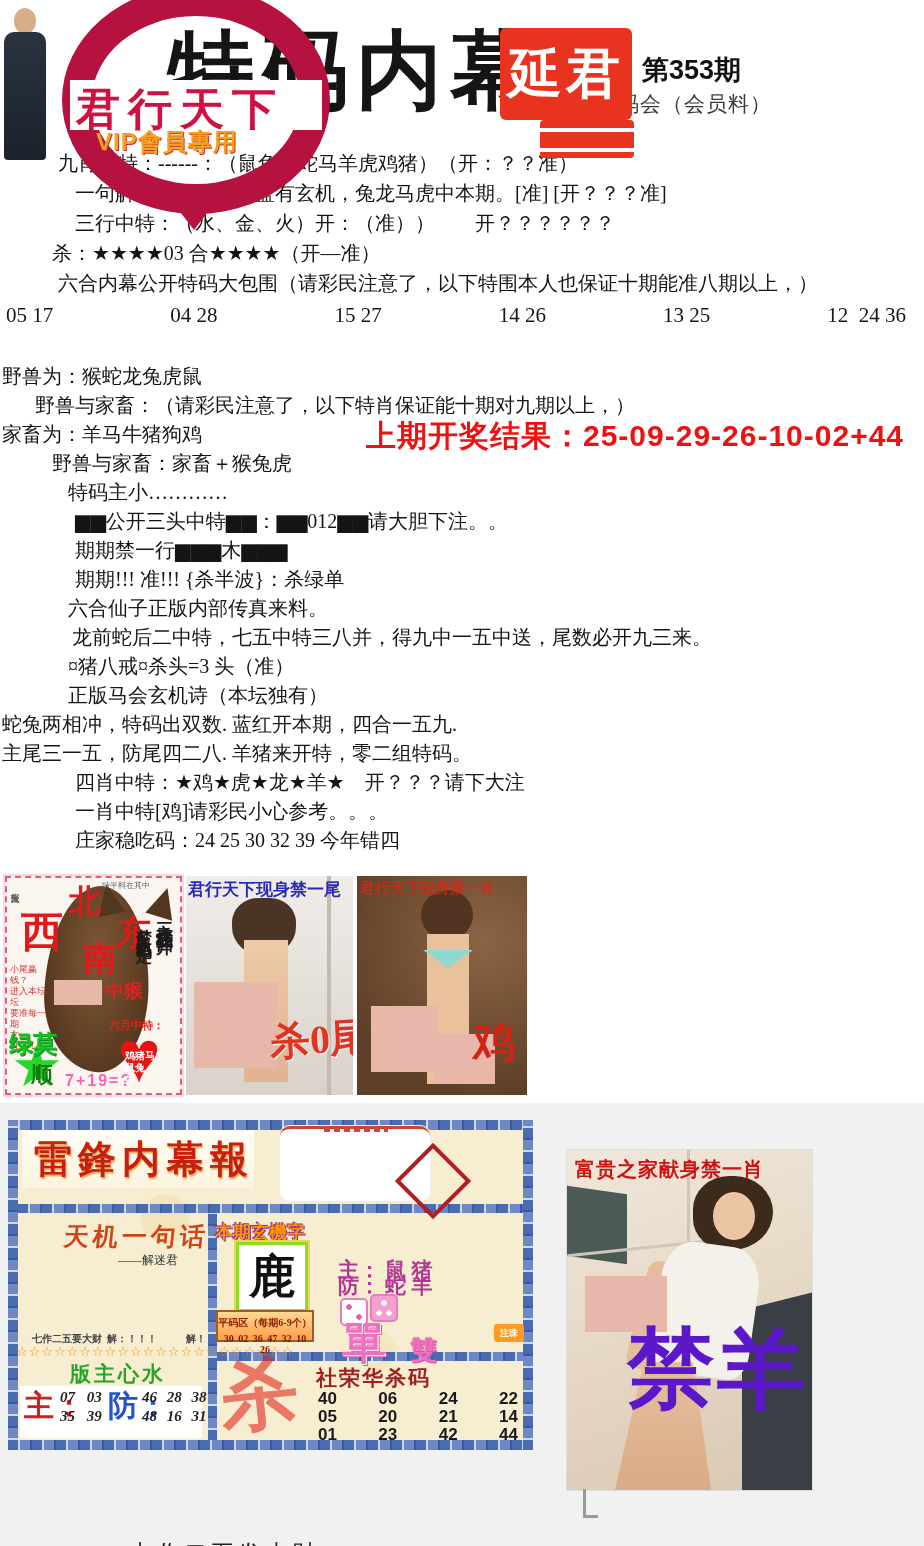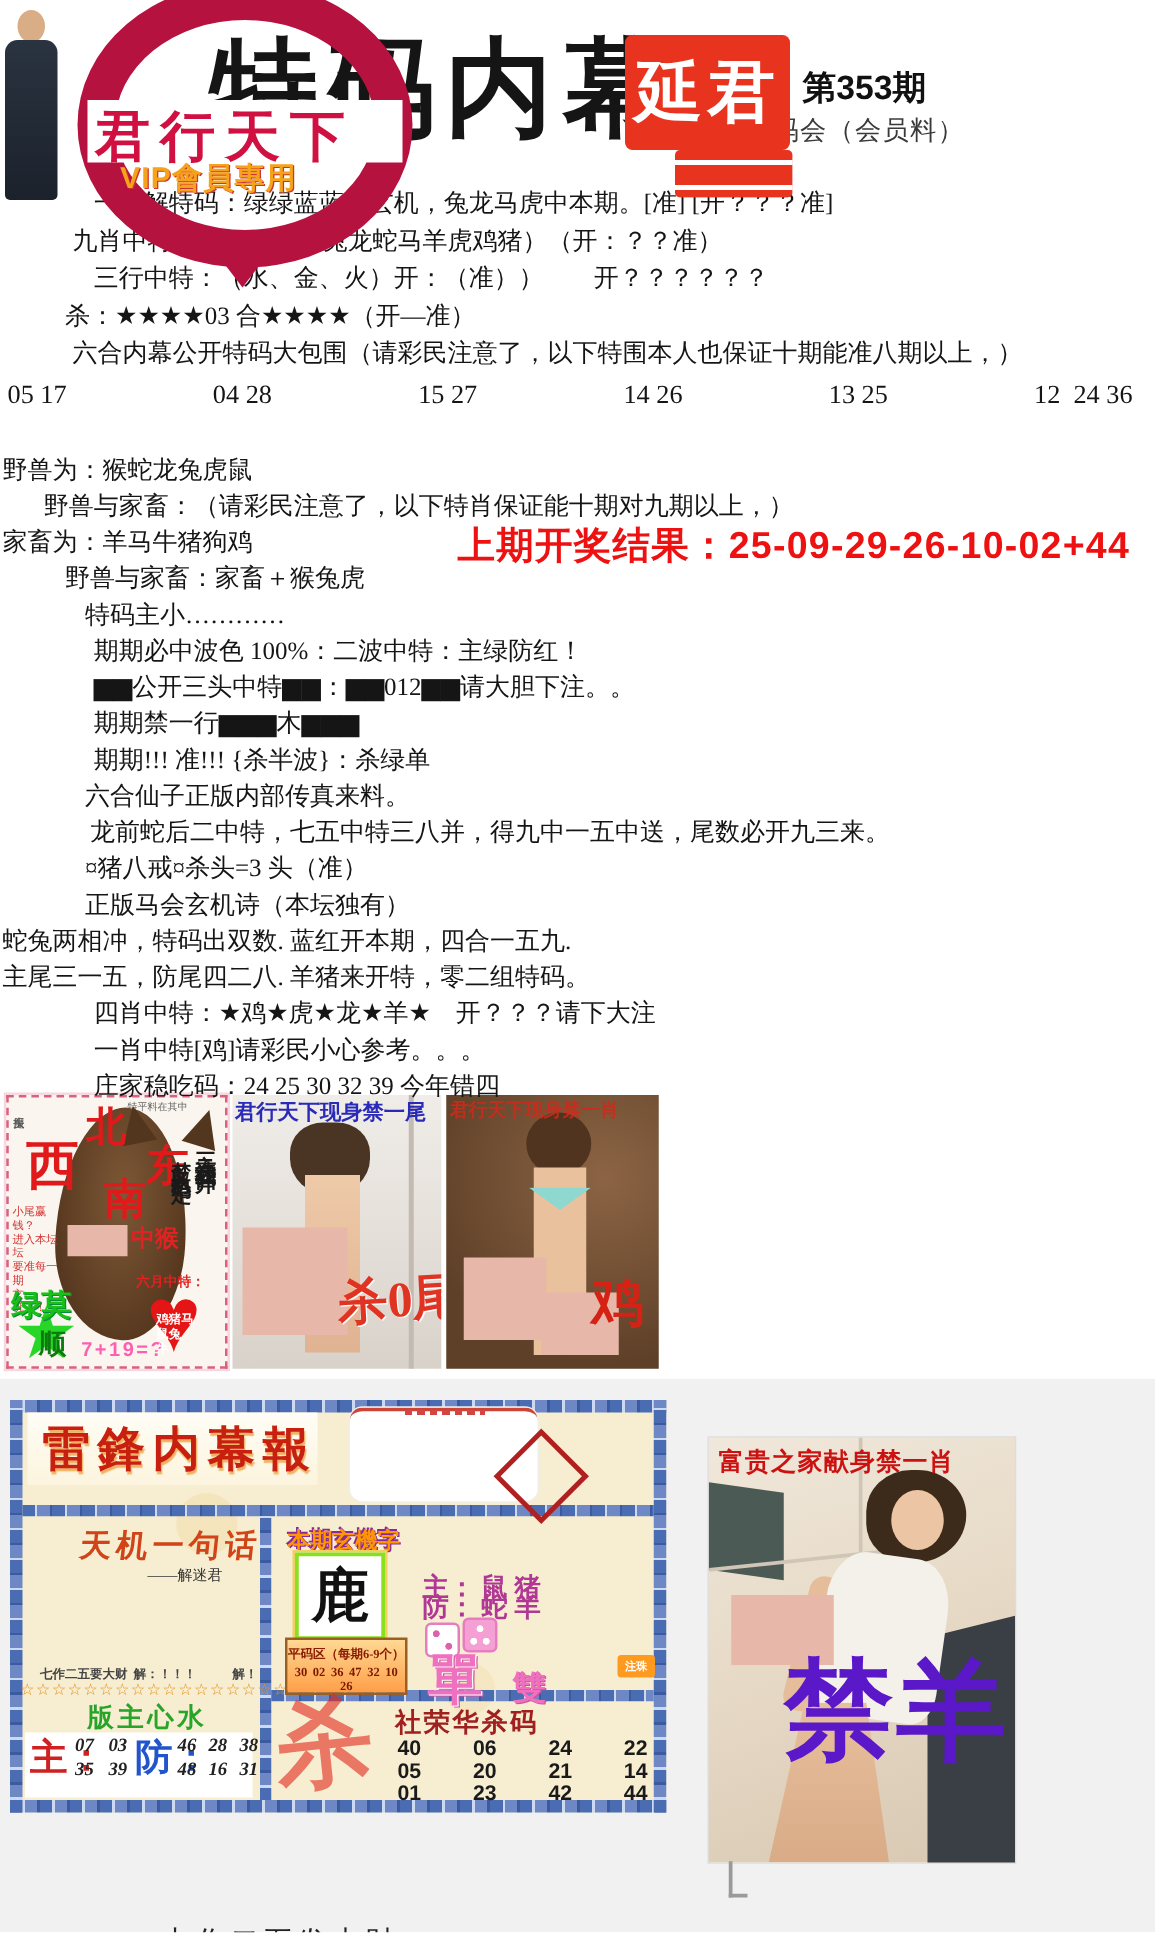--- a/index.html
+++ b/index.html
@@ -106,38 +106,38 @@
   .p-sign{position:absolute;left:110px;top:132px;font-size:12px;color:#333;}
   .p-smline{position:absolute;left:24px;top:212px;font:bold 10px serif;color:#444;white-space:pre;}
   .p-smright{position:absolute;left:178px;top:212px;font:bold 10px serif;color:#444;}
   .p-stars{position:absolute;left:8px;top:224px;font-size:13px;color:#e89018;letter-spacing:1px;white-space:nowrap;}
   .p-banzhu{position:absolute;left:62px;top:240px;font:bold 21px serif;color:#28a428;letter-spacing:3px;}
   .p-wstrip{position:absolute;left:12px;top:266px;width:182px;height:52px;background:#fff;}
   .p-zhu{position:absolute;left:16px;top:266px;font:bold 30px serif;color:#d02020;}
   .p-zhunums{position:absolute;left:52px;top:268px;font:bold italic 15px serif;line-height:19px;word-spacing:8px;color:#222;}
   .p-fang{position:absolute;left:100px;top:266px;font:bold 30px serif;color:#2255cc;}
   .p-fangnums{position:absolute;left:134px;top:268px;font:bold italic 15px serif;line-height:19px;word-spacing:6px;color:#222;}
-  .p-xuanji{position:absolute;left:222px;top:100px;font:bold 18px "Liberation Sans",sans-serif;color:#ff9500;
+  .p-xuanji{position:absolute;left:207px;top:100px;font:bold 18px "Liberation Sans",sans-serif;color:#ff9500;
             text-shadow:1px 1px 0 #8a2a9a,-1px -1px 0 #8a2a9a;white-space:nowrap;}
   .p-lubox{position:absolute;left:228px;top:122px;width:66px;height:64px;background:#fff;border:3px solid #8ae01e;
            box-shadow:0 0 0 2px #f0d060;display:flex;align-items:center;justify-content:center;}
   .p-lu{font:bold 46px serif;color:#111;}
   .p-main{position:absolute;left:330px;top:136px;font:bold 21px serif;color:#b03894;white-space:pre;}
   .p-guard{position:absolute;left:330px;top:152px;font:bold 21px serif;color:#b03894;white-space:pre;}
   .die{position:absolute;width:24px;height:24px;border:2px solid #e87cc0;border-radius:5px;background:#fff;}
   .die1{left:332px;top:178px;background-image:radial-gradient(circle at 7px 7px,#e060b0 2.5px,transparent 3px),
         radial-gradient(circle at 17px 17px,#e060b0 2.5px,transparent 3px);}
   .die2{left:362px;top:174px;background:#f4a0d4;background-image:radial-gradient(circle at 12px 7px,#fff 2.5px,transparent 3px),
         radial-gradient(circle at 7px 17px,#fff 2.5px,transparent 3px),radial-gradient(circle at 17px 17px,#fff 2.5px,transparent 3px);}
   .p-dan{position:absolute;left:334px;top:194px;font:bold 44px serif;color:#f070c0;
          text-shadow:1px 1px 0 #fff,2px 2px 0 #d050a0;}
   .p-shuang{position:absolute;left:402px;top:212px;font:bold 27px serif;color:#f070c0;text-shadow:1px 1px 0 #d050a0;}
   .p-badge{position:absolute;left:486px;top:204px;width:30px;height:18px;background:#ff9a20;color:#fff;
            font:bold 9px "Liberation Sans",sans-serif;text-align:center;line-height:18px;border-radius:3px;}
-  .p-pingbox{position:absolute;left:220px;top:190px;width:98px;height:46px;background:linear-gradient(#ffd894,#ff9f48);
+  .p-pingbox{position:absolute;left:208px;top:190px;width:98px;height:32px;background:linear-gradient(#ffd894,#ff9f48);
              border:2px solid #9a5f22;text-align:center;box-sizing:border-box;}
   .p-pingtitle{font:bold 10px serif;color:#8a1c00;margin-top:4px;}
   .p-pingnums{font:bold 10px serif;color:#7a1800;margin-top:3px;word-spacing:2px;}
   .p-sha{position:absolute;left:212px;top:236px;font:bold 78px serif;color:rgba(225,45,30,.62);transform:rotate(-6deg);line-height:1;}
   .p-killtitle{position:absolute;left:308px;top:244px;font:bold 21px serif;color:#a02020;letter-spacing:2px;white-space:nowrap;}
   .p-killrows{position:absolute;left:310px;top:270px;font:bold 17px "Liberation Sans",sans-serif;color:#1a1a1a;}
   .p-killrows div{line-height:18px;word-spacing:16px;white-space:pre;}
 
   .footer-text{left:130px;top:1538px;font-size:23px;letter-spacing:4px;color:#222;z-index:2;}
 
@@ -177,43 +177,42 @@
   <div class="abs title">特码内幕报</div>
   <div class="abs seal">
     <span class="seal-ch">延君</span>
   </div>
   <div class="abs seal2"></div>
   <div class="abs issue">第353期</div>
   <div class="abs issue-sub">码会（会员料）</div>
 
   <div class="abs tips">
 
-  <div class="line" style="padding-left: 75px;">一句解特码：绿绿蓝蓝有玄机，兔龙马虎中本期。[准] [开？？？准]</div>
-      <div class="line" style="padding-left: 58px;">九肖中特：------：（鼠兔龙蛇马羊虎鸡猪）（开：？？准）</div>
+  <div class="line" style="padding-left: 58px;">九肖中特：------：（鼠兔龙蛇马羊虎鸡猪）（开：？？准）</div>
+      <div class="line" style="padding-left: 75px;">一句解特码：绿绿蓝蓝有玄机，兔龙马虎中本期。[准] [开？？？准]</div>
       <div class="line" style="padding-left: 75px;">三行中特：（水、金、火）开：（准））　　开？？？？？？</div>
       <div class="line" style="padding-left: 52px;">杀：★★★★03 合★★★★（开—准）</div>
       <div class="line" style="padding-left: 58px;">六合内幕公开特码大包围（请彩民注意了，以下特围本人也保证十期能准八期以上，）</div>
     </div>
   <div class="abs numrow nr1">
 
   <span class="num-group">05 17</span>
       <span class="num-group">04 28</span>
       <span class="num-group">15 27</span>
       <span class="num-group">14 26</span>
       <span class="num-group">13 25</span>
       <span class="num-group">12  24 36</span>
     </div>
   <div class="abs tips2">
 
   <div class="line" style="padding-left: 2px;">野兽为：猴蛇龙兔虎鼠</div>
       <div class="line" style="padding-left: 35px;">野兽与家畜：（请彩民注意了，以下特肖保证能十期对九期以上，）</div>
       <div class="line" style="padding-left: 2px;">家畜为：羊马牛猪狗鸡</div>
       <div class="line" style="padding-left: 52px;">野兽与家畜：家畜＋猴兔虎</div>
       <div class="line" style="padding-left: 68px;">特码主小…………</div>
-      <div class="line" style="padding-left: 75px;">期期必中波色 100%：二波中特：主绿防红！</div>
       <div class="line" style="padding-left: 75px;">▆▆公开三头中特▆▆：▆▆012▆▆请大胆下注。。</div>
       <div class="line" style="padding-left: 75px;">期期禁一行▆▆▆木▆▆▆</div>
       <div class="line" style="padding-left: 75px;">期期!!! 准!!! {杀半波}：杀绿单</div>
       <div class="line" style="padding-left: 68px;">六合仙子正版内部传真来料。</div>
       <div class="line" style="padding-left: 72px;">龙前蛇后二中特，七五中特三八并，得九中一五中送，尾数必开九三来。</div>
       <div class="line" style="padding-left: 68px;">¤猪八戒¤杀头=3 头（准）</div>
       <div class="line" style="padding-left: 68px;">正版马会玄机诗（本坛独有）</div>
       <div class="line" style="padding-left: 2px;">蛇兔两相冲，特码出双数. 蓝红开本期，四合一五九.</div>
       <div class="line" style="padding-left: 2px;">主尾三一五，防尾四二八. 羊猪来开特，零二组特码。</div>
       <div class="line" style="padding-left: 75px;">四肖中特：★鸡★虎★龙★羊★　开？？？请下大注</div>

